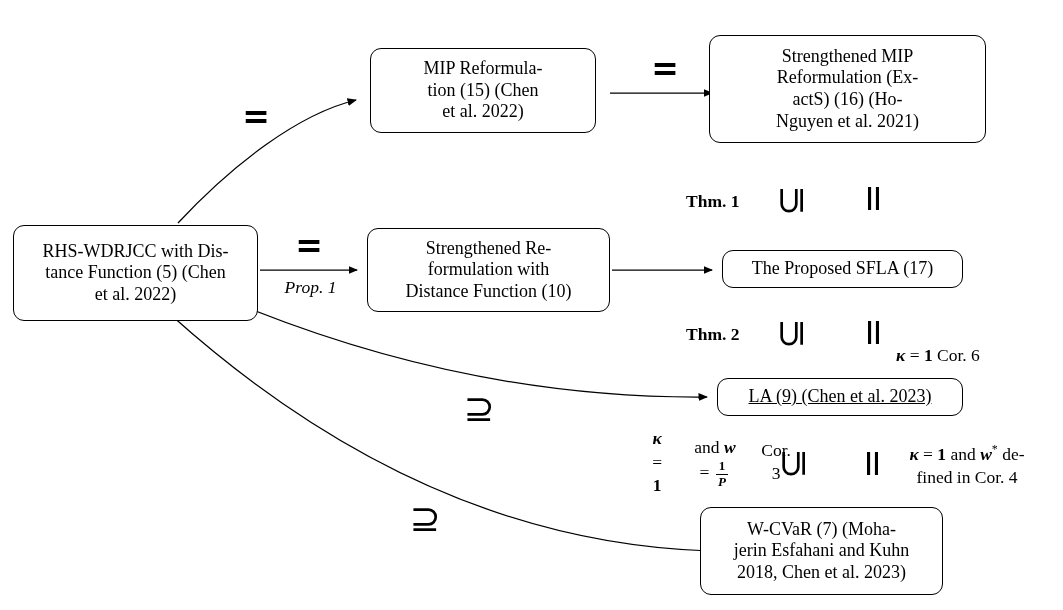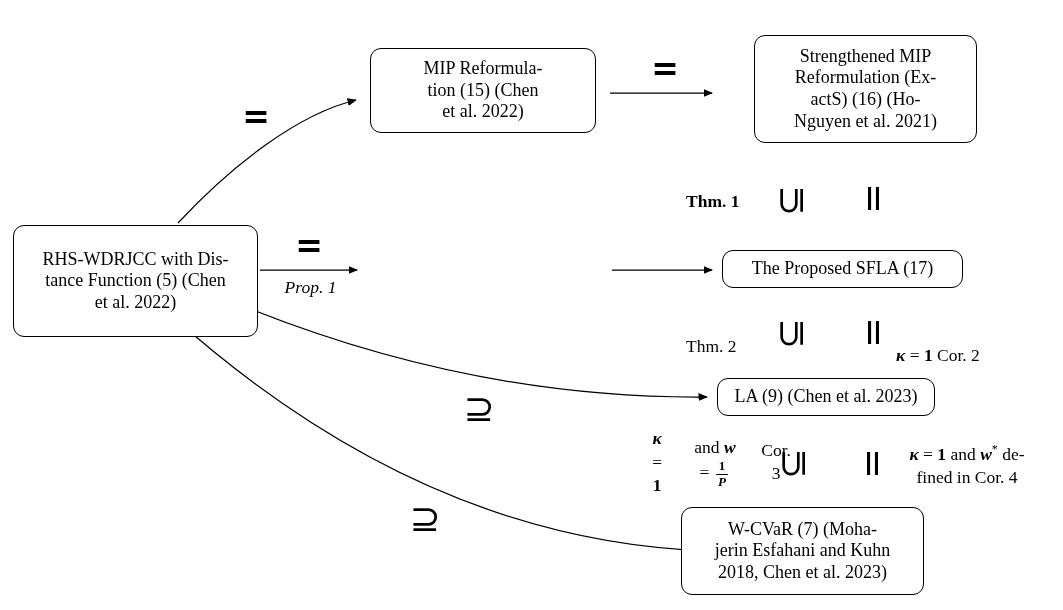--- a/index.html
+++ b/index.html
@@ -57,78 +57,83 @@
     <g fill="none" stroke="#000" stroke-width="1.25">
       <path d="M 178 223 C 232 165 298 114 356 100" marker-end="url(#arr)"></path>
       <path d="M 260 270 H 357" marker-end="url(#arr)"></path>
       <path d="M 610 93 H 712" marker-end="url(#arr)"></path>
       <path d="M 612 270 H 712" marker-end="url(#arr)"></path>
       <path d="M 253 310 Q 478 399 707 397" marker-end="url(#arr)"></path>
       <path d="M 171 315 Q 424 542 710 551" marker-end="url(#arr)"></path>
     </g>
   </svg>
 
-  <div class="box" style="left:13px; top:225px; width:245px; height:112px;justify-content:center;">
+  <div class="box" style="left:13px; top:225px; width:245px; height:96px;justify-content:center;">
     <span>RHS-WDRJCC with Dis-
 tance Function (5) (Chen
 et al. 2022)</span>
   </div>
 
   <div class="box" style="left:370px; top:48px; width:226px; height:85px;">
     <span>MIP Reformula-
 tion (15) (Chen
 et al. 2022)</span>
   </div>
 
-  <div class="box" style="left:754px; top:35px; width:223px; height:108px;justify-content:center;">
+  <div class="box" style="left:709px; top:35px; width:277px; height:108px;justify-content:center;">
     <span>Strengthened MIP
 Reformulation (Ex-
 actS) (16) (Ho-
 Nguyen et al. 2021)</span>
   </div>
 
+  <div class="box" style="left:367px; top:228px; width:243px; height:84px;">
+    <span>Strengthened Re-
+formulation with
+Distance Function (10)</span>
+  </div>
 
   <div class="box" style="left:722px; top:250px; width:241px; height:38px;">
     <span>The Proposed SFLA (17)</span>
   </div>
 
-  <div class="box" style="left:717px; top:378px; width:218px; height:38px;">
+  <div class="box" style="left:717px; top:378px; width:246px; height:38px;text-decoration:underline;">
     <span>LA (9) (Chen et al. 2023)</span>
   </div>
 
-  <div class="box" style="left:681px; top:507px; width:243px; height:88px;">
+  <div class="box" style="left:700px; top:507px; width:243px; height:88px;">
     <span>W-CVaR (7) (Moha-
 jerin Esfahani and Kuhn
 2018, Chen et al. 2023)</span>
   </div>
 
   <div class="bigeq" style="left:238px; top:101px;">=</div>
   <div class="bigeq" style="left:291px; top:230px;">=</div>
   <div class="bigeq" style="left:647px; top:53px;">=</div>
   <div class="lbl ctr" style="left:273px; top:277px; width:75px;font-style:italic;">Prop. 1</div>
   <div class="setlbl" style="left:459px; top:388px;">⊇</div>
   <div class="setlbl" style="left:405px; top:498px;">⊇</div>
 
   <div class="lbl" style="left:686px; top:191px;font-weight:bold;">Thm. 1</div>
   <div class="vsym" style="left:769px; top:178px;">
     <span class="rotccw">⊆</span>
   </div>
   <div class="vsym" style="left:853px; top:176px;">
     <span class="rotcw">=</span>
   </div>
 
-  <div class="lbl" style="left:686px; top:336px;">Thm. 2</div>
+  <div class="lbl" style="left:686px; top:324px;font-weight:bold;">Thm. 2</div>
   <div class="vsym" style="left:769px; top:311px;">
     <span class="rotccw">⊆</span>
   </div>
   <div class="vsym" style="left:853px; top:310px;">
     <span class="rotcw">=</span>
   </div>
   <div class="lbl" style="left:896px; top:324px;">
-    <span class="bi">κ</span><span> = </span><span class="bold">1</span><span> Cor. 2</span>
+    <span class="bi">κ</span><span> = </span><span class="bold">1</span><span> Cor. 6</span>
   </div>
 
   <div class="lbl ctr" style="left:646px; top:427px; width:145px; flex-direction:row;gap:23px;">
     <div class="mathline"><span class="bi">κ</span><span> = </span><span class="bold">1</span></div>
     <div class="mathline"><span>and </span><span class="bi">w</span><span> = </span><span class="frac"><span class="num">1</span><span class="den">P</span></span></div>
     <div class="mathline">Cor. 3</div>
   </div>
 
   <div class="vsym" style="left:771px; top:441px;">
     <span class="rotccw">⊆</span>

